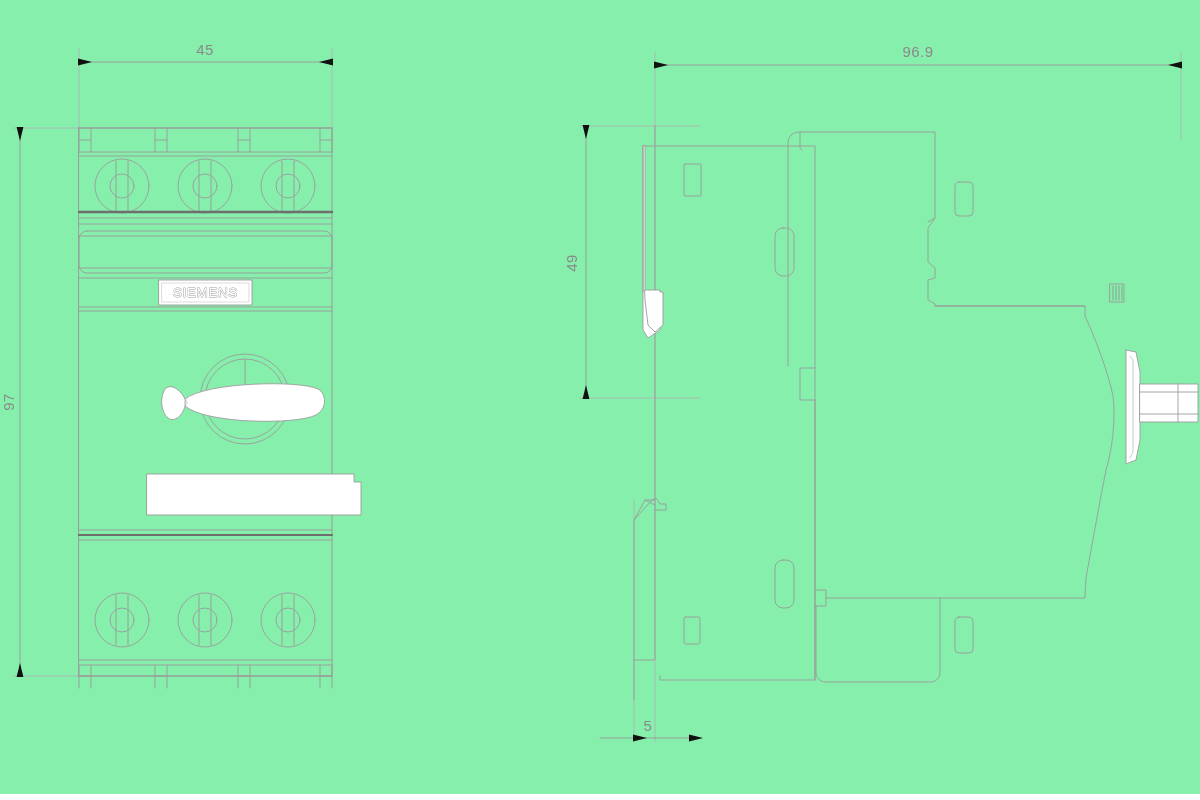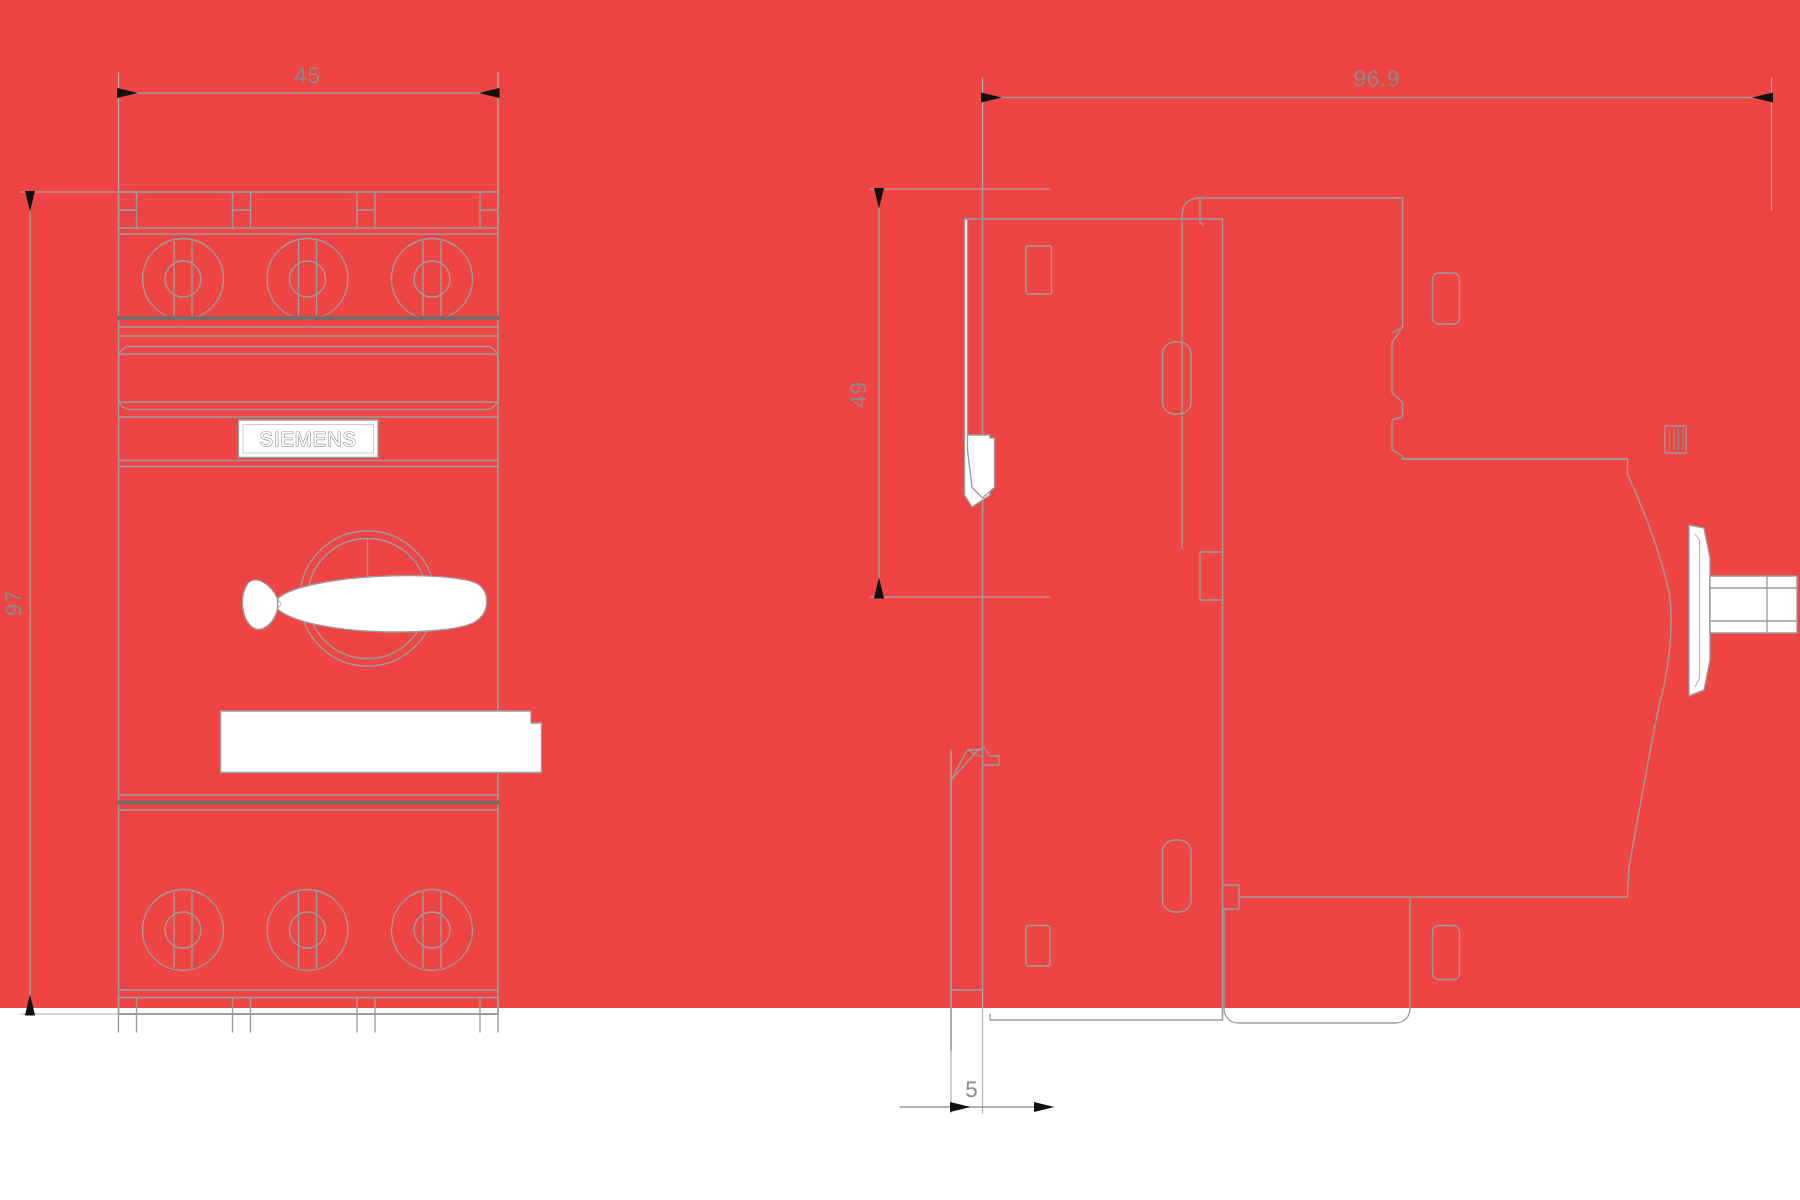--- a/index.html
+++ b/index.html
@@ -10,22 +10,22 @@
   }
   body {
     width: 1200px;
     height: 800px;
     overflow: hidden;
     font-family: "Liberation Sans", sans-serif;
   }
   #sheet {
     position: relative;
     width: 1200px;
-    height: 672px;
-    background: #ef4444;
+    height: 794px;
+    background: #86efac;
   }
   #drawing-svg {
     position: absolute;
     left: 0;
     top: 0;
     width: 1200px;
     height: 800px;
     display: block;
   }
   .dim-text {

